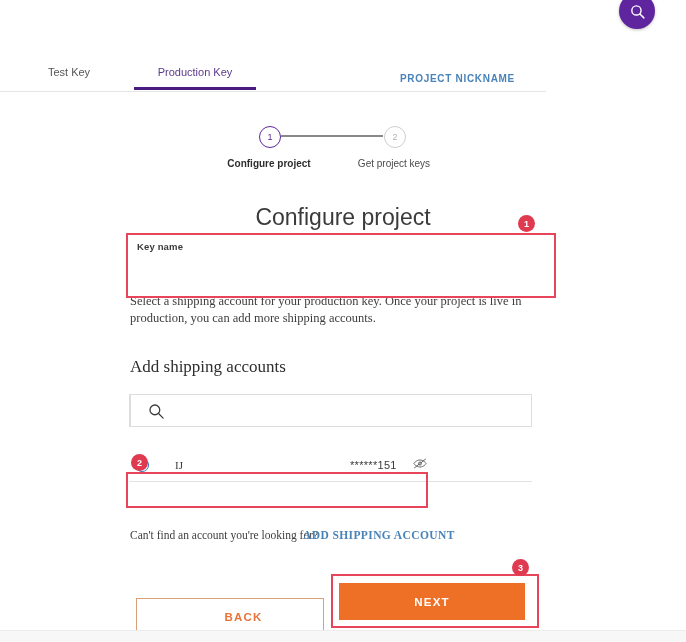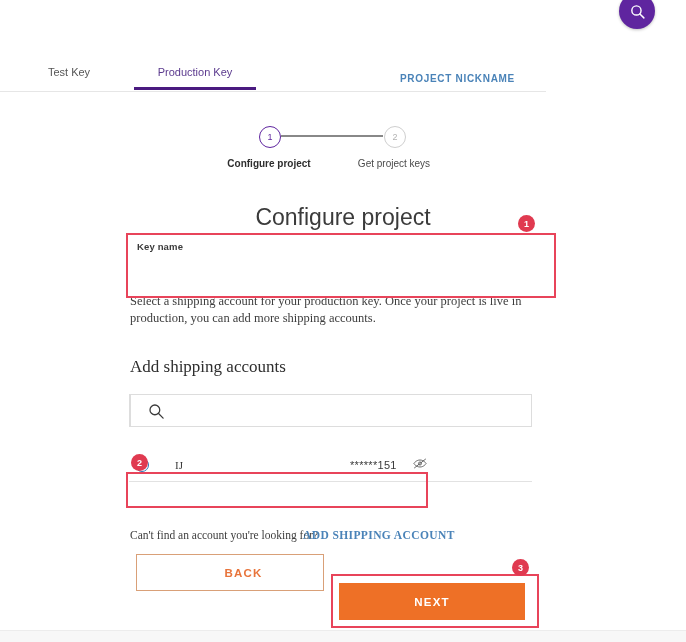--- a/index.html
+++ b/index.html
@@ -320,21 +320,21 @@
     letter-spacing: 0.4px;
     color: #4a83b8;
     white-space: nowrap;
     cursor: pointer;
   }
 
   
   .btn-back {
     position: absolute;
     left: 136px;
-    top: 554px;
+    top: 598px;
     width: 188px;
     height: 37px;
     box-sizing: border-box;
     border: 1px solid #d9a078;
     background: #ffffff;
     color: #e8743b;
     font-family: "Liberation Sans", sans-serif;
     font-size: 11.5px;
     font-weight: bold;
     letter-spacing: 1.2px;

